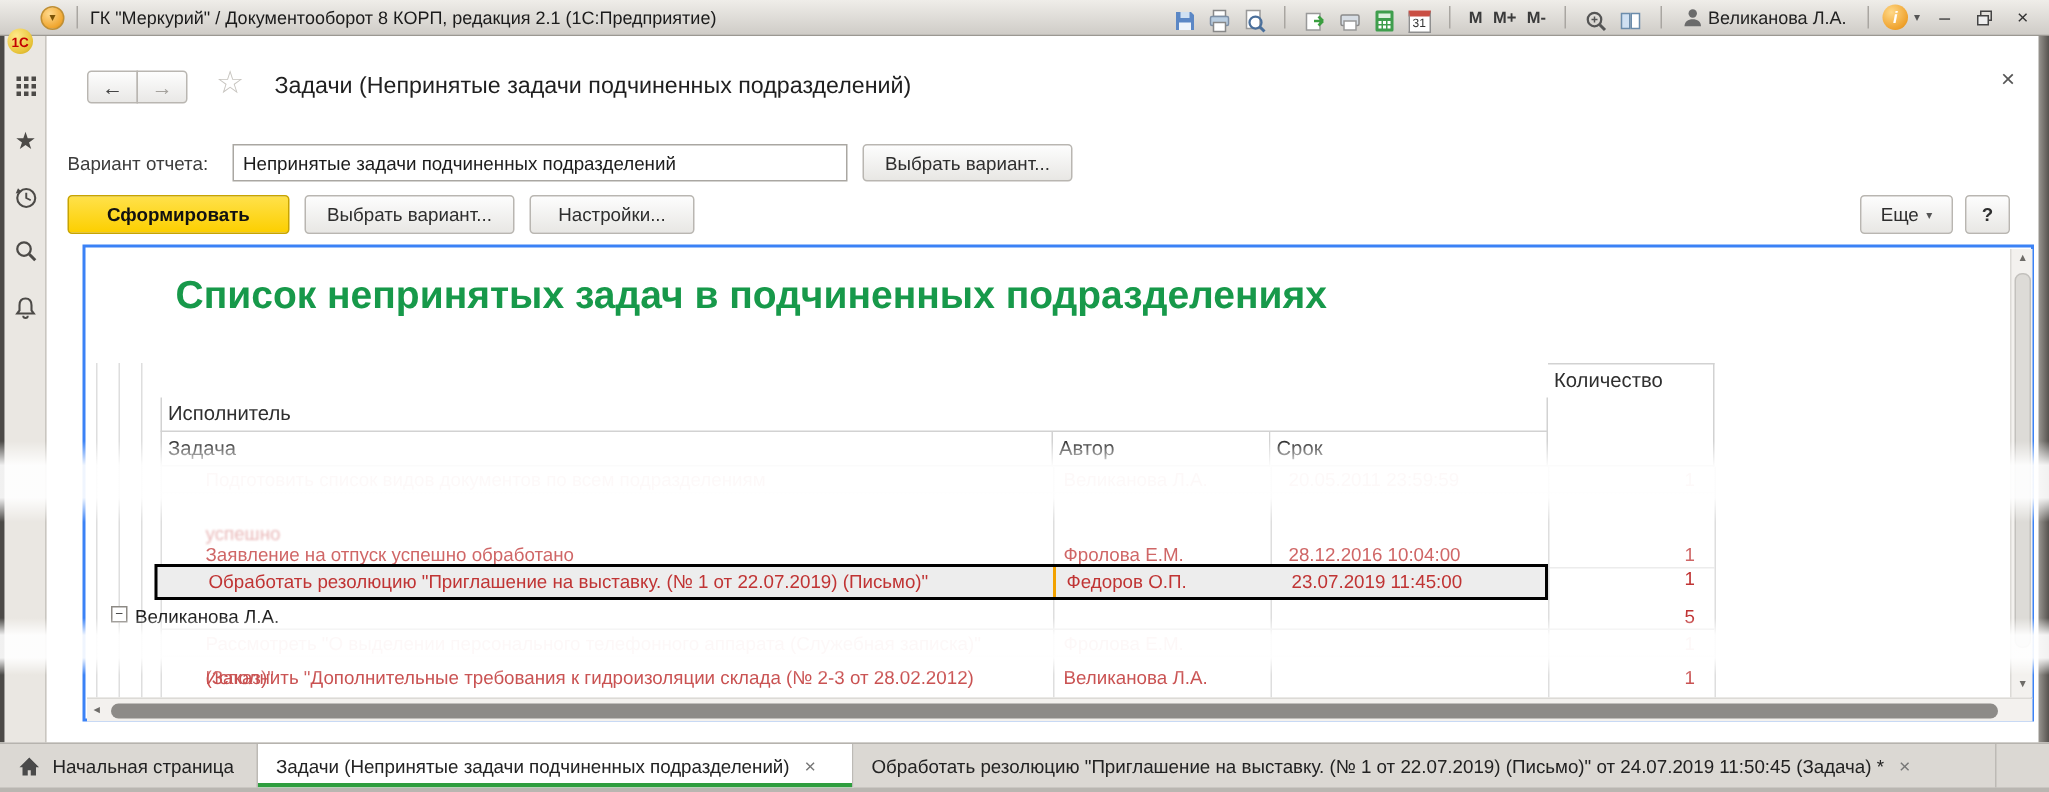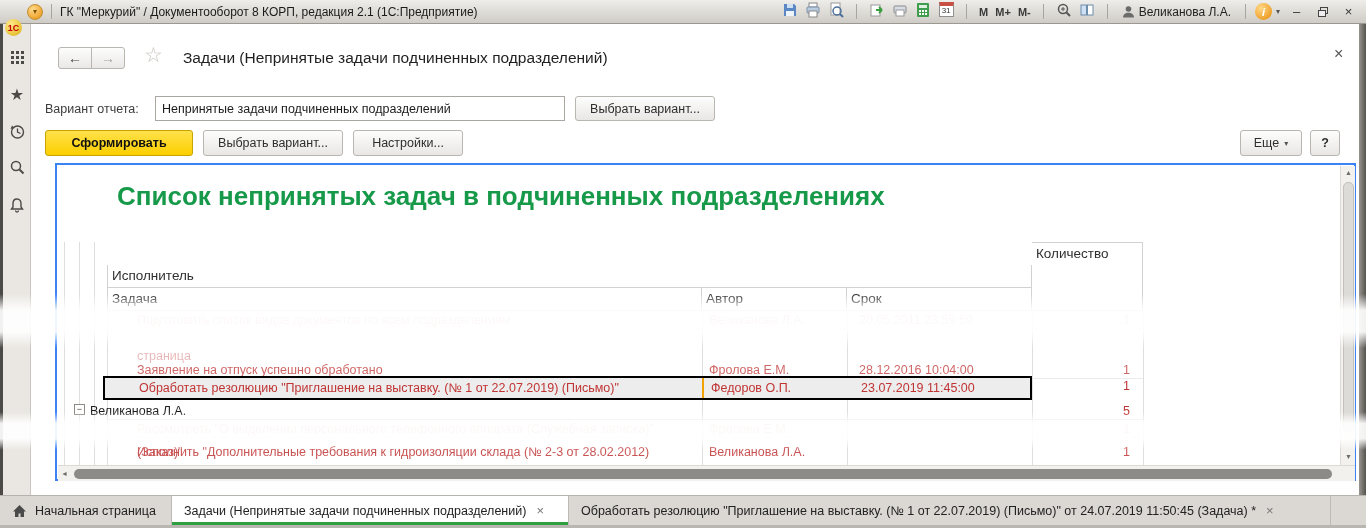--- a/index.html
+++ b/index.html
@@ -15,21 +15,21 @@
     background:radial-gradient(circle at 35% 30%,#ffe98a,#e9c53c 65%,#c9a112);
     color:#c40000; font-weight:bold; font-size:9px; display:flex;
     align-items:center; justify-content:center;margin-top:32px; }
   .tb-dd { width:16px; height:16px; border-radius:50%; margin-left:5px;
     background:radial-gradient(circle at 35% 30%,#ffd98c,#f0a62f 70%,#d4861a);
     border:1px solid #bf8f35; color:#7c5407; font-size:8px; display:flex;
     align-items:center; justify-content:center; }
   .tb-sep { width:1px; height:15px; background:#a9a6a1; margin:0 8px; flex:none; }
   .tb-title { font-size:12px; color:#1b1b1b; white-space:nowrap; }
   .tb-right { margin-left:auto; display:flex; align-items:center; gap:1px; }
-  .tb-ic { width:22px; height:20px; display:flex; align-items:flex-start;
+  .tb-ic { width:22px; height:20px; display:flex; align-items:flex-end;
     justify-content:center; border-radius:2px; }
   .tb-txt { font-size:11px; font-weight:bold; color:#3a3a3a; padding:0 3px; }
   .cal { width:15px; height:15px; background:#fff; border:1px solid #8f8f8f;
     border-top:4px solid #c94f44; font-size:8px; color:#333; text-align:center;
     line-height:9px; }
   .tb-user { display:flex; align-items:center; gap:4px; padding:0 5px;
     font-size:12px; color:#222; white-space:nowrap; }
   .info-badge { width:17px; height:17px; border-radius:50%; color:#fff;
     background:radial-gradient(circle at 35% 30%,#ffd887,#efa22d 70%,#d4861a);
     font-weight:bold; font-style:italic; font-size:11px; display:flex;
@@ -327,21 +327,21 @@
 
     <div class="trow fade-40" style="top:146px">
       <span class="ct">Подготовить список видов документов по всем подразделениям</span>
       <span class="ca">Великанова Л.А.</span>
       <span class="cd">20.05.2011 23:59:59</span>
       <span class="cc">1</span>
       <i class="rline"></i>
     </div>
 
     <div class="trow fade-35" style="top:182px">
-      <span class="ct">страница</span>
+      <span class="ct">успешно</span>
     </div>
 
     <div class="trow fade-75" style="top:196px">
       <span class="ct">Заявление на отпуск успешно обработано</span>
       <span class="ca">Фролова Е.М.</span>
       <span class="cd">28.12.2016 10:04:00</span>
       <span class="cc">1</span>
       <i class="rline"></i>
     </div>
 

